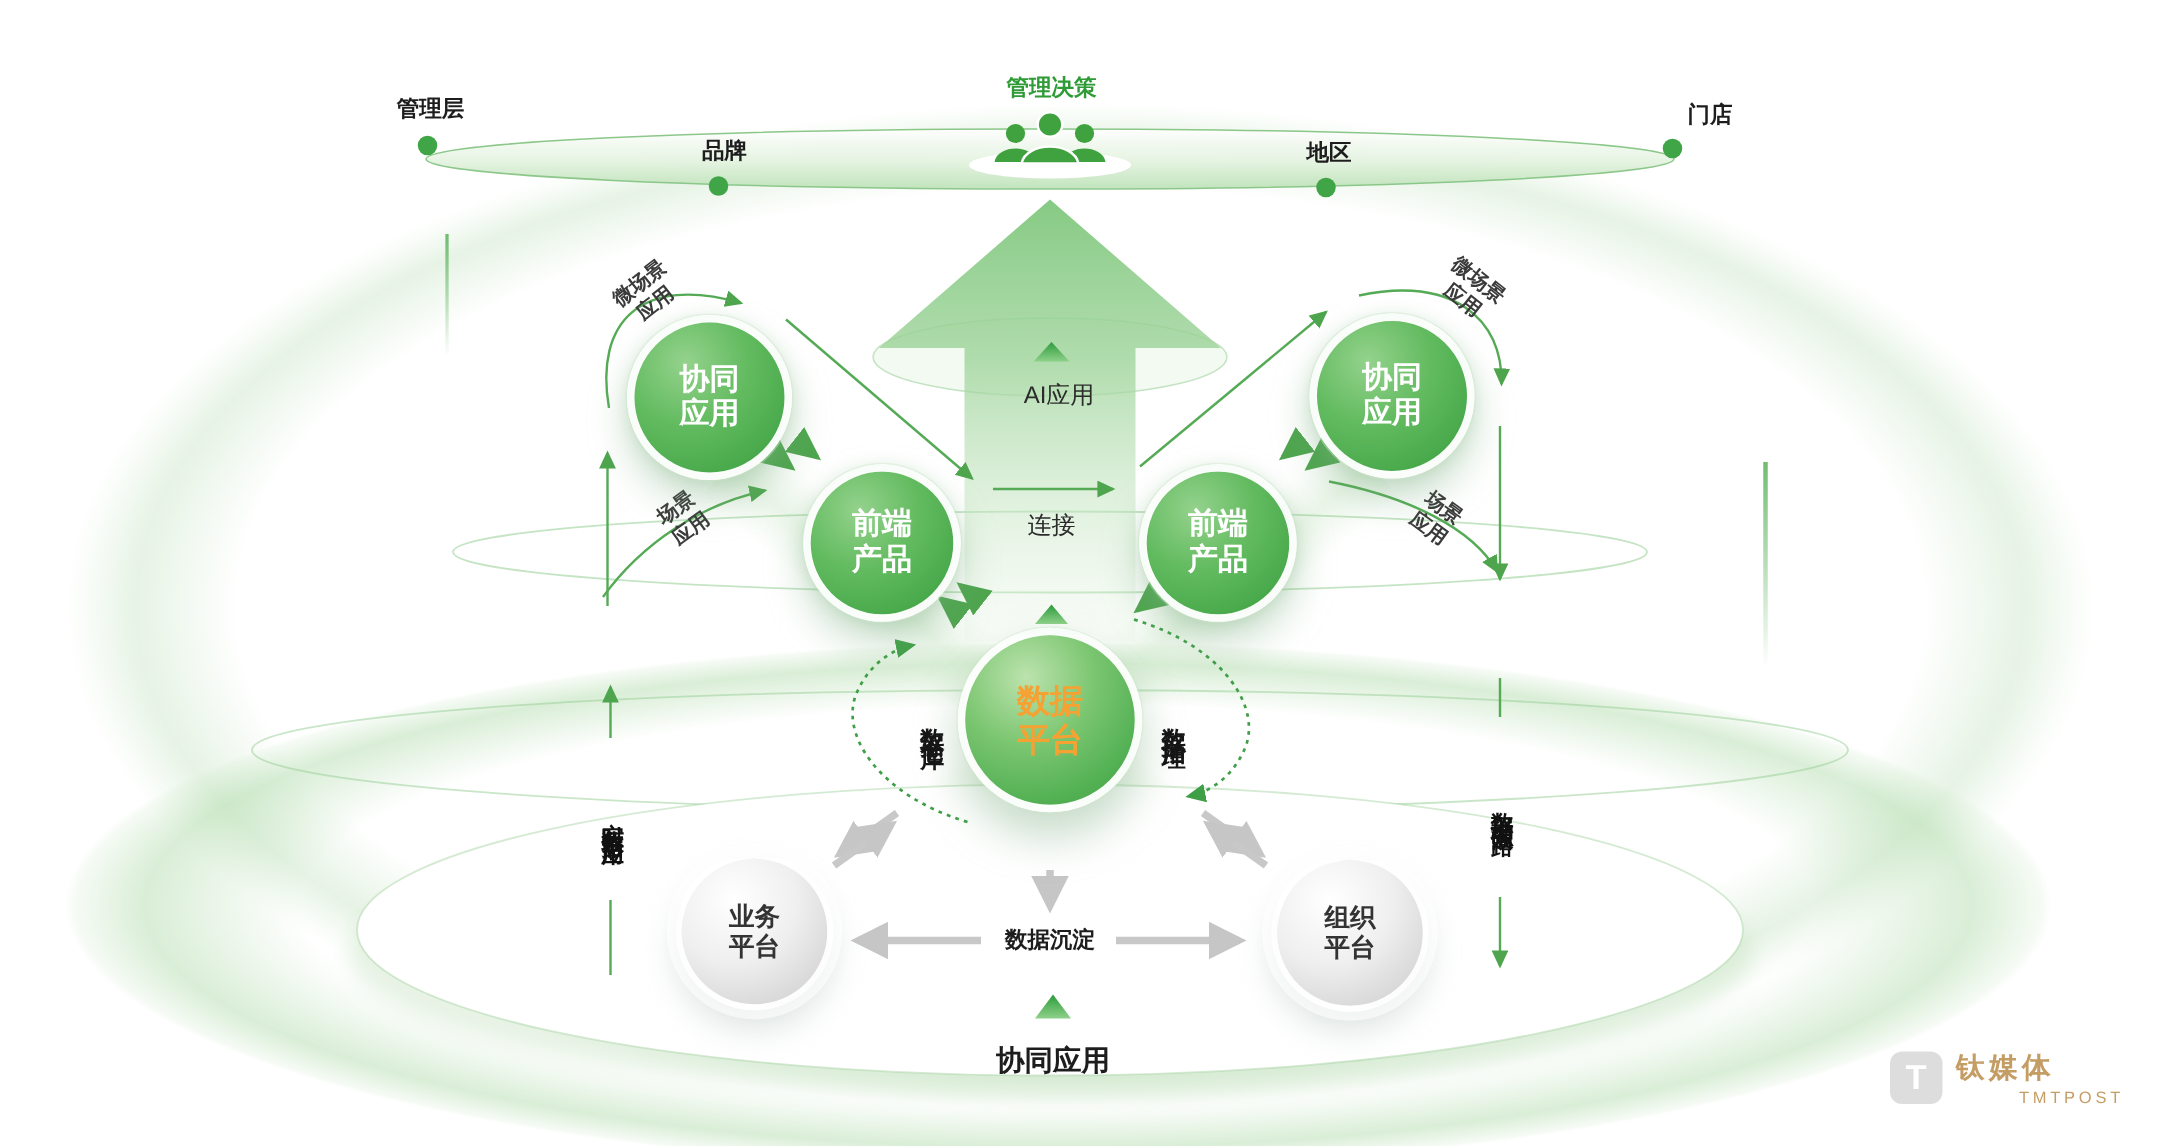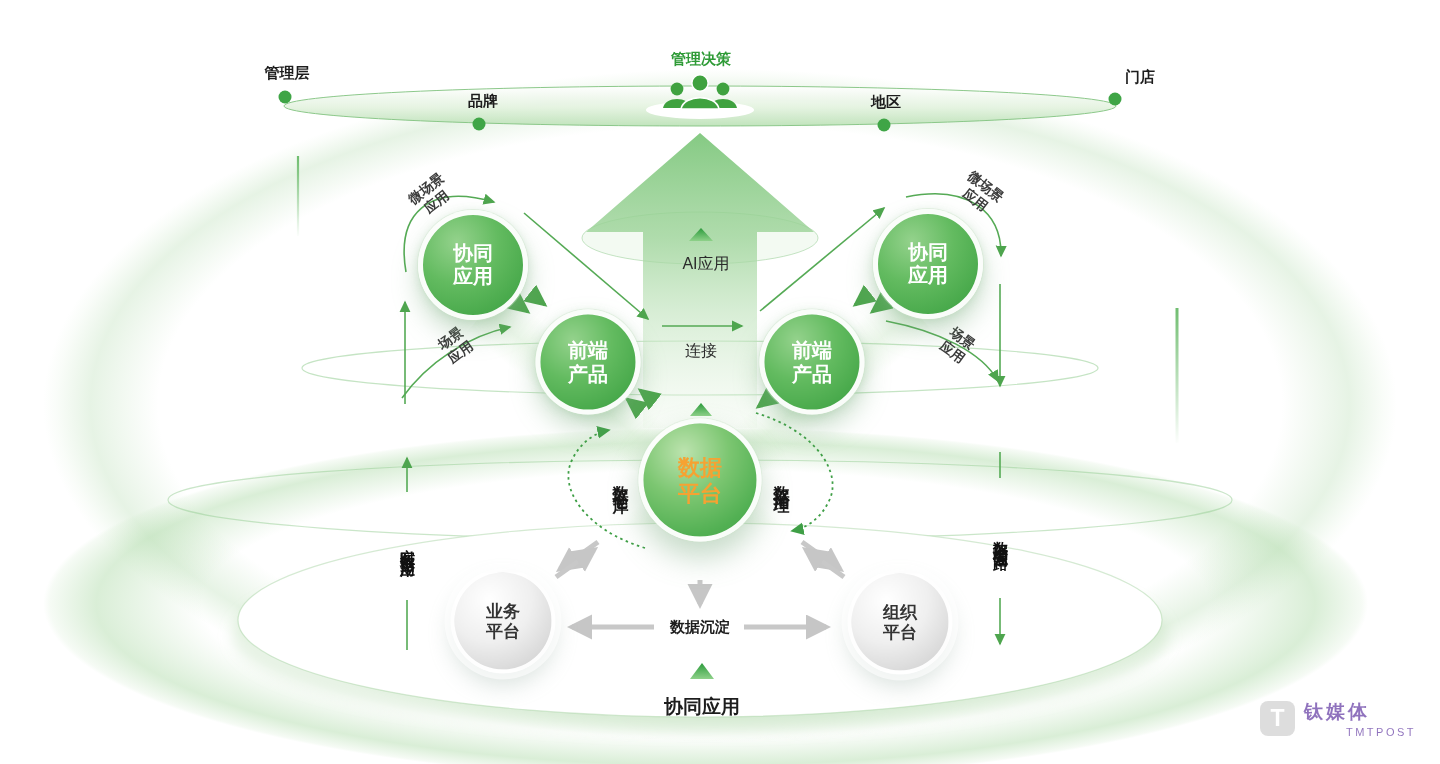--- a/index.html
+++ b/index.html
@@ -47,21 +47,21 @@
   .node.data .t{width:52px;font-size:22px;font-weight:bold;color:#f6a232;}
   .node.gray{
     background:radial-gradient(circle at 36% 28%, #ffffff 0%, #efefef 45%, #d6d6d6 82%, #c9c9c9 100%);
     border:4px solid rgba(255,255,255,.95);
     box-shadow:0 0 0 6px rgba(255,255,255,.6), 0 12px 22px rgba(144,168,155,.32);}
   .node.gray .t{width:40px;font-size:17px;font-weight:bold;color:#333;}
   
   .wm{position:absolute;right:24px;bottom:26px;display:flex;align-items:center;opacity:.62;}
   .wm .box{width:35px;height:35px;border-radius:8px;background:#c9c9c9;display:flex;align-items:center;
     justify-content:center;color:#fff;font-size:23px;font-weight:bold;}
-  .wm .tx{margin-left:9px;color:#4c1d95;}
+  .wm .tx{margin-left:9px;color:#a16207;}
   .wm .tx .n{font-size:19px;font-weight:bold;letter-spacing:3px;}
   .wm .tx .s{font-size:11px;letter-spacing:2.5px;margin-top:1px;margin-left:42px;}
 </style>
 </head>
 <body>
 
 <div class="stage">
 
   <div class="bg-ring"></div>
   <div class="bg-bottom"></div>

